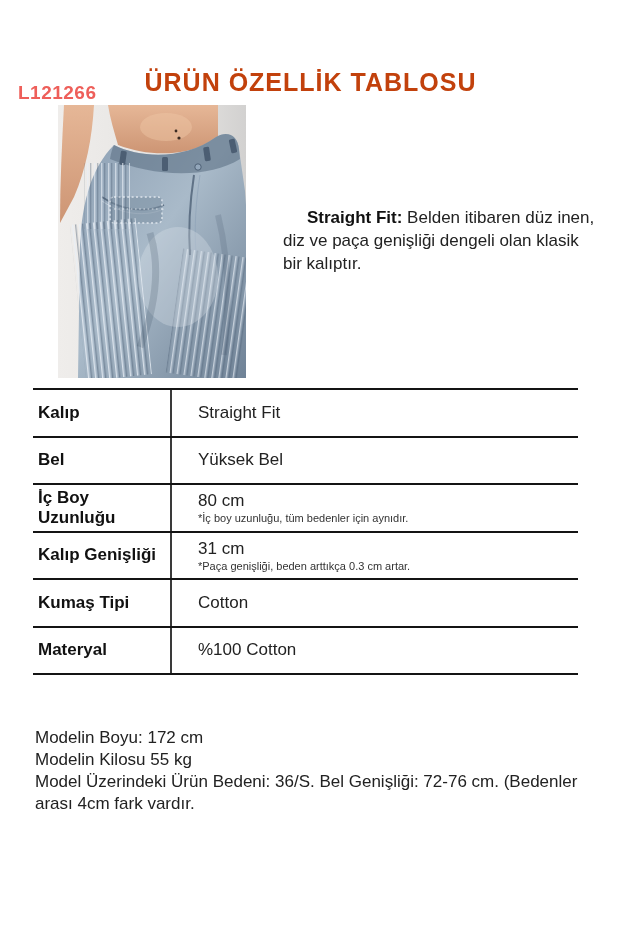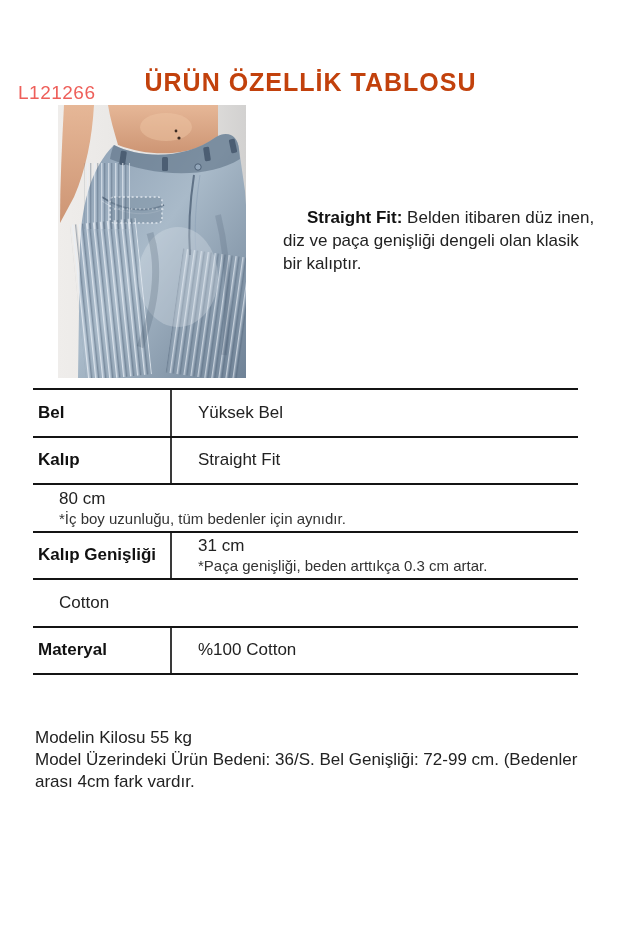--- a/index.html
+++ b/index.html
@@ -8,21 +8,21 @@
     font-family: "Liberation Sans", sans-serif;
     color: #1c1c1c;
     width: 621px; height: 931px;
     position: relative;
     overflow: hidden;
   }
   .page { position: absolute; inset: 0; background: #ffffff; }
 
   .product-code {
     position: absolute; left: 18px; top: 82px;
-    font-size: 19px; font-weight: normal; letter-spacing: 0.5px;
+    font-size: 19px; font-weight: bold; letter-spacing: 0.5px;
   }
   .page-title {
     position: absolute; left: 0; top: 68px; width: 621px;
     text-align: center;
     font-size: 25px; font-weight: bold; letter-spacing: 1px;
     color: #c2410c;
   }
 
   .photo-wrap {
     position: absolute; left: 58px; top: 105px;
@@ -51,21 +51,21 @@
     padding-left: 5px;
     font-weight: bold; font-size: 17px; color: #111;
     border-right: 2px solid #3a3a3a;
   }
   .spec-valuecell {
     flex: 1;
     display: flex; flex-direction: column; justify-content: center;
     padding-left: 26px;
   }
   .spec-value { font-size: 17px; color: #222; }
-  .spec-note  { font-size: 15px; color: #333; margin-top: 1px; }
+  .spec-note  { font-size: 11px; color: #333; margin-top: 1px; }
 
   .model-info {
     position: absolute; left: 35px; top: 727px; width: 556px;
     font-size: 17px; line-height: 22px; color: #222;
   }
 </style>
 </head>
 <body>
 
 <div class="page">
@@ -135,61 +135,64 @@
     </svg>
   </div>
 
   <div class="fit-desc">
     <b>Straight Fit:</b><span> Belden itibaren düz inen, diz ve paça genişliği dengeli olan klasik bir kalıptır.</span>
   </div>
 
   <div class="spec-table">
 
     <div class="spec-row">
+      <div class="spec-label">Kalıp</div>
+      <div class="spec-valuecell">
+        <div class="spec-value">Straight Fit</div>
+      </div>
+    </div>
+
+    <div class="spec-row">
       <div class="spec-label">Bel</div>
       <div class="spec-valuecell">
         <div class="spec-value">Yüksek Bel</div>
       </div>
     </div>
 
     <div class="spec-row">
-      <div class="spec-label">Kalıp</div>
-      <div class="spec-valuecell">
-        <div class="spec-value">Straight Fit</div>
-      </div>
-    </div>
-
-    <div class="spec-row">
+      <div class="spec-label">İç Boy Uzunluğu</div>
       <div class="spec-valuecell">
         <div class="spec-value">80 cm</div>
         <div class="spec-note">*İç boy uzunluğu, tüm bedenler için aynıdır.</div>
       </div>
     </div>
 
     <div class="spec-row">
       <div class="spec-label">Kalıp Genişliği</div>
       <div class="spec-valuecell">
         <div class="spec-value">31 cm</div>
         <div class="spec-note">*Paça genişliği, beden arttıkça 0.3 cm artar.</div>
       </div>
     </div>
 
     <div class="spec-row">
+      <div class="spec-label">Kumaş Tipi</div>
       <div class="spec-valuecell">
         <div class="spec-value">Cotton</div>
       </div>
     </div>
 
     <div class="spec-row">
       <div class="spec-label">Materyal</div>
       <div class="spec-valuecell">
         <div class="spec-value">%100 Cotton</div>
       </div>
     </div>
 
   </div>
 
   <div class="model-info">
+    <div>Modelin Boyu: 172 cm</div>
     <div>Modelin Kilosu 55 kg</div>
-    <div>Model Üzerindeki Ürün Bedeni: 36/S. Bel Genişliği: 72-99 cm. (Bedenler arası 4cm fark vardır.</div>
+    <div>Model Üzerindeki Ürün Bedeni: 36/S. Bel Genişliği: 72-76 cm. (Bedenler arası 4cm fark vardır.</div>
   </div>
 
 </div>
 
 </body></html>

